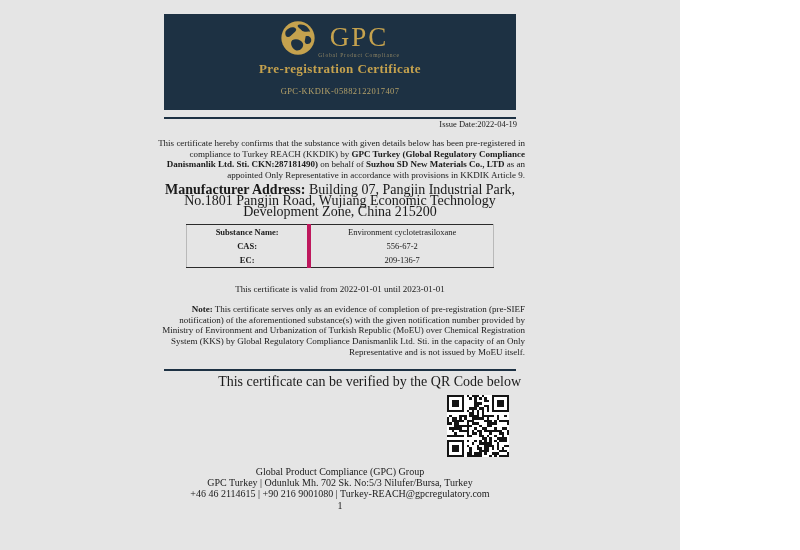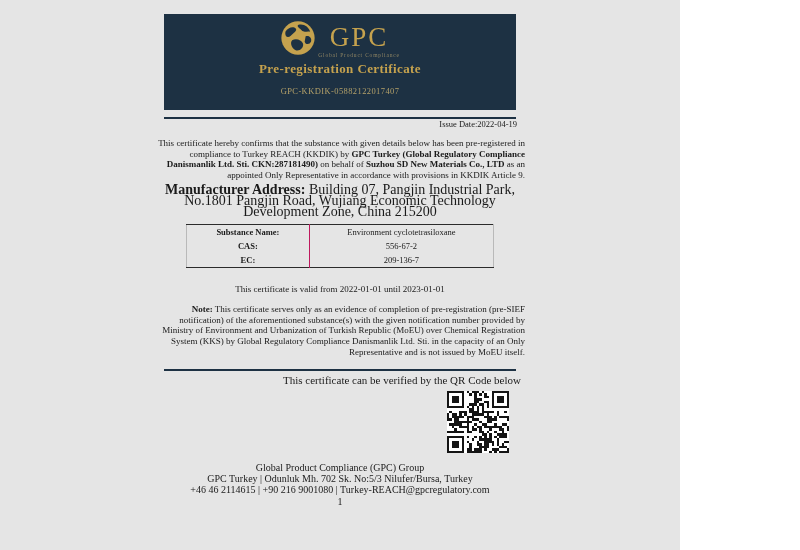--- a/index.html
+++ b/index.html
@@ -74,35 +74,35 @@
     font-size:8.5px;line-height:10px;
     border-top:1.5px solid #2b2b2b;
     border-bottom:1.5px solid #2b2b2b;
     border-left:1px solid #b9b9b9;
     border-right:1px solid #b9b9b9;
   }
   table.subst td{
     text-align:center;vertical-align:middle;
     padding:2px 4px;height:13px;
   }
-  table.subst td.lbl{font-weight:bold;width:40%;border-right:1px solid #be185d;}
+  table.subst td.lbl{font-weight:bold;width:40%;border-right:4px solid #be185d;}
 
   .validity{
     margin-top:16px;
     font-size:9px;text-align:center;
   }
   .note{
     margin-top:10px;
     font-size:9px;line-height:10.6px;text-align:right;
   }
 
   
   .qr-caption{
     margin-top:3px;
-    font-size:11px;text-align:right;padding-right:4px;
+    font-size:14px;text-align:right;padding-right:4px;
   }
   .qr-wrap{display:flex;justify-content:flex-end;padding-right:16px;margin-top:5px;}
   .qr{width:62px;height:62px;background:#fff;}
 
   
   .footer{
     margin-top:9px;
     font-size:10px;line-height:11.2px;text-align:center;
   }
   .page-num{margin-top:1px;}

